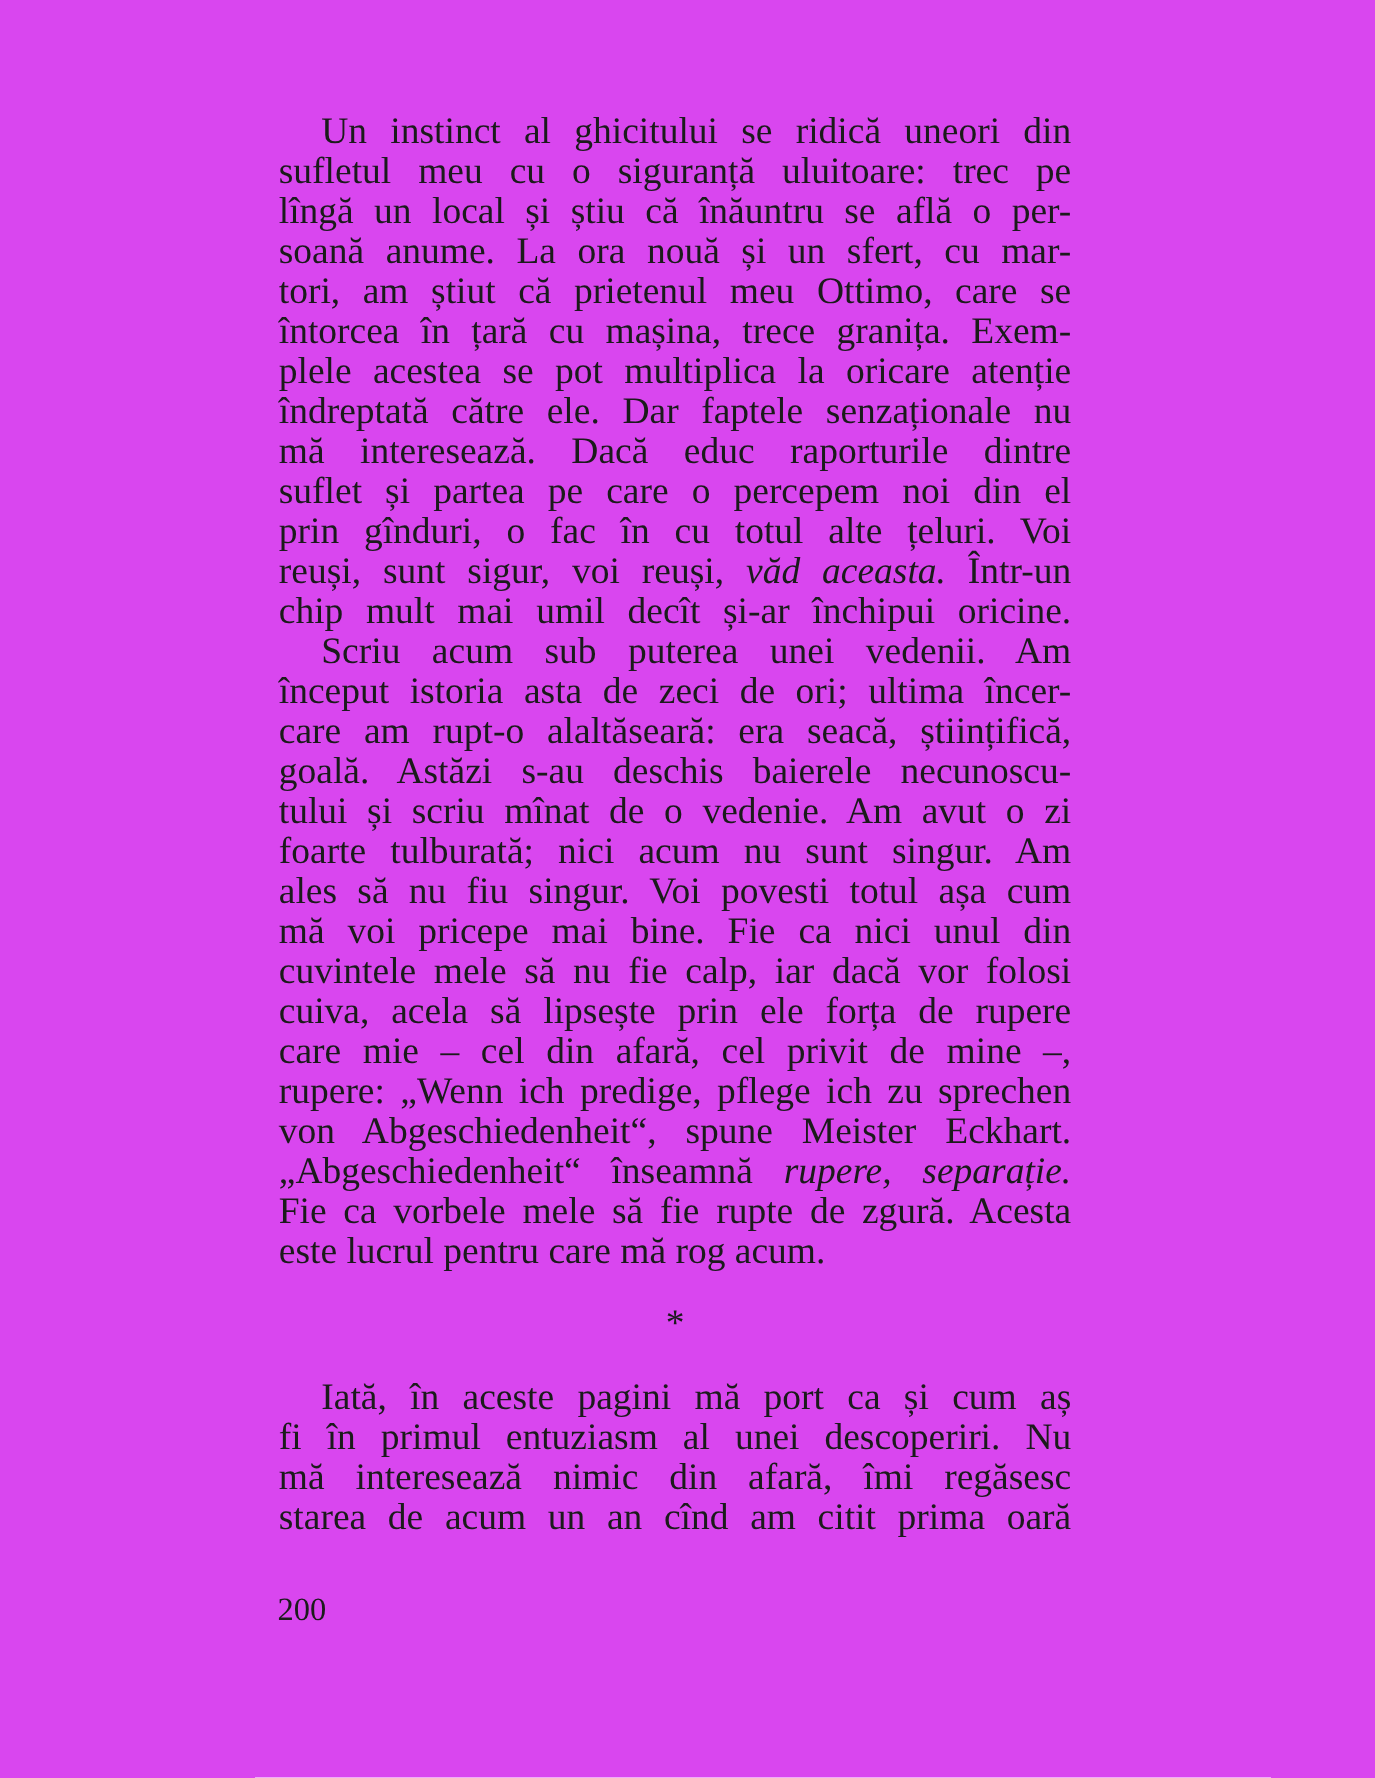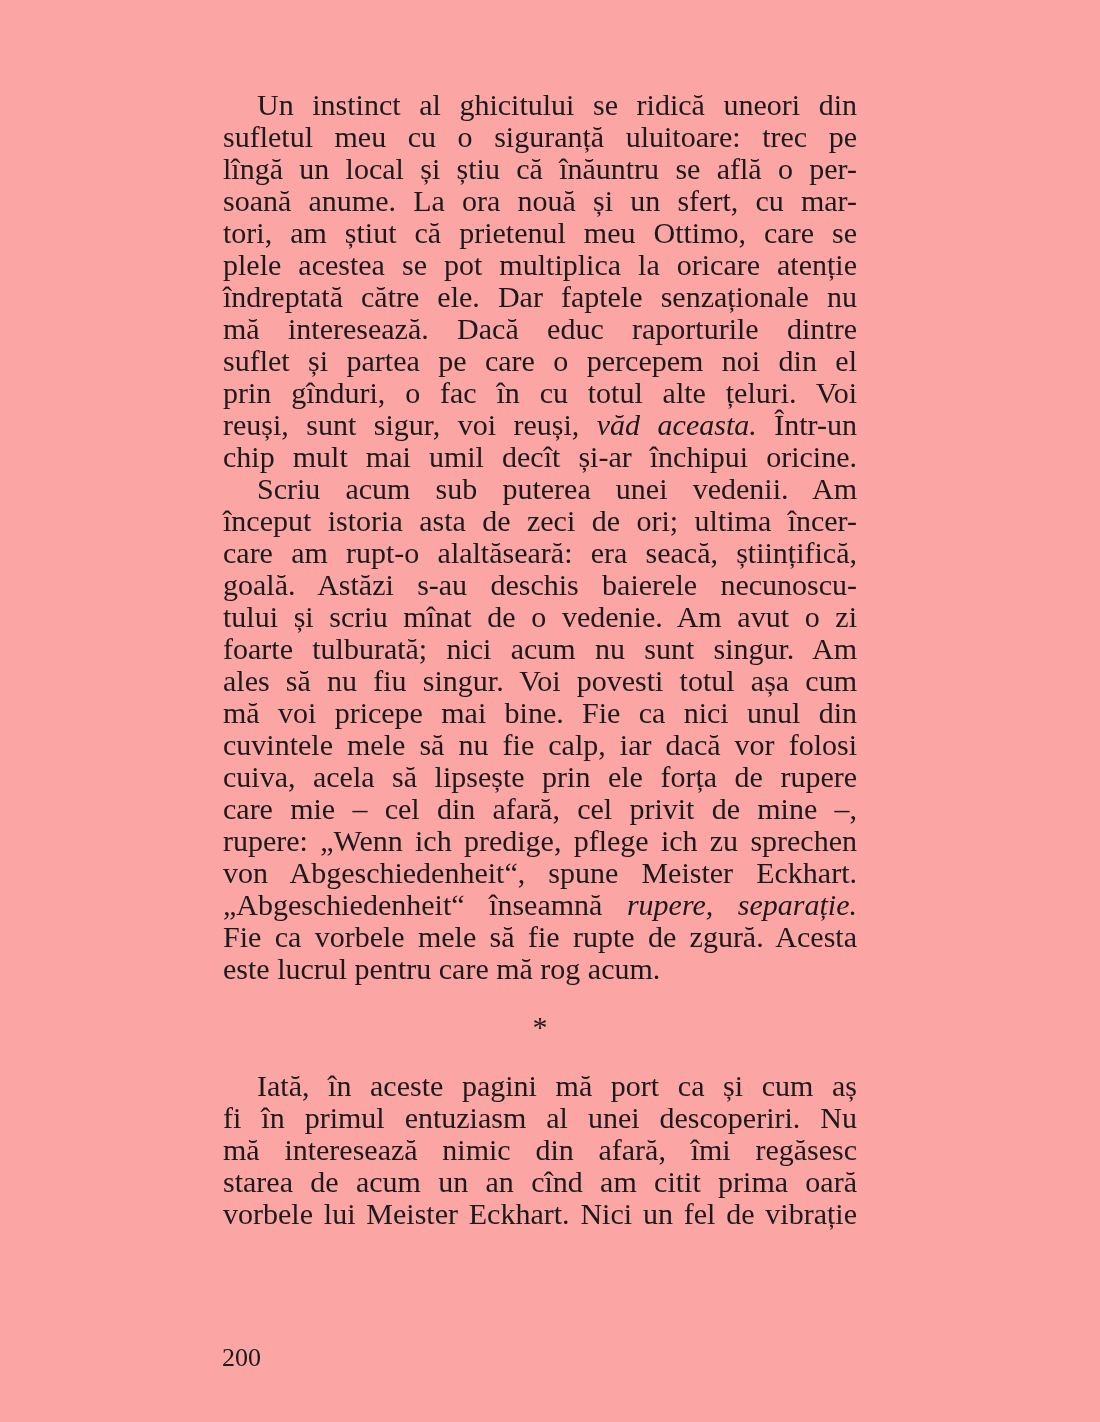--- a/index.html
+++ b/index.html
@@ -4,21 +4,21 @@
 <style>
   html, body {
     margin: 0;
     padding: 0;
     background: #ffffff;
   }
   .page {
     position: relative;
     width: 1100px;
     height: 1422px;
-    background: #fca5a5;
+    background: #d946ef;
     overflow: hidden;
     font-family: "Liberation Serif", serif;
     color: #1b1b1b;
   }
   .text-block {
     position: absolute;
     left: 223px;
     top: 89px;
     width: 634px;
   }
@@ -48,37 +48,38 @@
   .separator-line {
     font-size: 30px;
     line-height: 32px;
     height: 32px;
     text-align: center;
     margin: 26px 0 27px 0;
   }
   .page-number {
     position: absolute;
     left: 222px;
-    top: 1342px;
+    top: 1272px;
     font-size: 26px;
     line-height: 32px;
   }
 </style>
 </head>
 <body>
 
 <div class="page">
   <main class="text-block">
     <section id="part1">
         <div class="paragraph">
           <div class="para-line indent"><span>Un instinct al ghicitului se ridică uneori din</span></div>
           <div class="para-line"><span>sufletul meu cu o siguranță uluitoare: trec pe</span></div>
           <div class="para-line"><span>lîngă un local și știu că înăuntru se află o per-</span></div>
           <div class="para-line"><span>soană anume. La ora nouă și un sfert, cu mar-</span></div>
           <div class="para-line"><span>tori, am știut că prietenul meu Ottimo, care se</span></div>
+          <div class="para-line"><span>întorcea în țară cu mașina, trece granița. Exem-</span></div>
           <div class="para-line"><span>plele acestea se pot multiplica la oricare atenție</span></div>
           <div class="para-line"><span>îndreptată către ele. Dar faptele senzaționale nu</span></div>
           <div class="para-line"><span>mă interesează. Dacă educ raporturile dintre</span></div>
           <div class="para-line"><span>suflet și partea pe care o percepem noi din el</span></div>
           <div class="para-line"><span>prin gînduri, o fac în cu totul alte țeluri. Voi</span></div>
           <div class="para-line"><span>reuși, sunt sigur, voi reuși, </span><span class="it">văd aceasta.</span><span> Într-un</span></div>
           <div class="para-line"><span>chip mult mai umil decît și-ar închipui oricine.</span></div>
         </div>
         <div class="paragraph">
           <div class="para-line indent"><span>Scriu acum sub puterea unei vedenii. Am</span></div>
@@ -99,18 +100,17 @@
           <div class="para-line align-left"><span>este lucrul pentru care mă rog acum.</span></div>
         </div>
       </section>
     <div class="separator-line">*</div>
     <section id="part2">
         <div class="paragraph">
           <div class="para-line indent"><span>Iată, în aceste pagini mă port ca și cum aș</span></div>
           <div class="para-line"><span>fi în primul entuziasm al unei descoperiri. Nu</span></div>
           <div class="para-line"><span>mă interesează nimic din afară, îmi regăsesc</span></div>
           <div class="para-line"><span>starea de acum un an cînd am citit prima oară</span></div>
-          <div class="para-line"><span>vorbele lui Meister Eckhart. Nici un fel de vibrație</span></div>
         </div>
       </section>
   </main>
   <span class="page-number">200</span>
 </div>
 
 </body></html>

